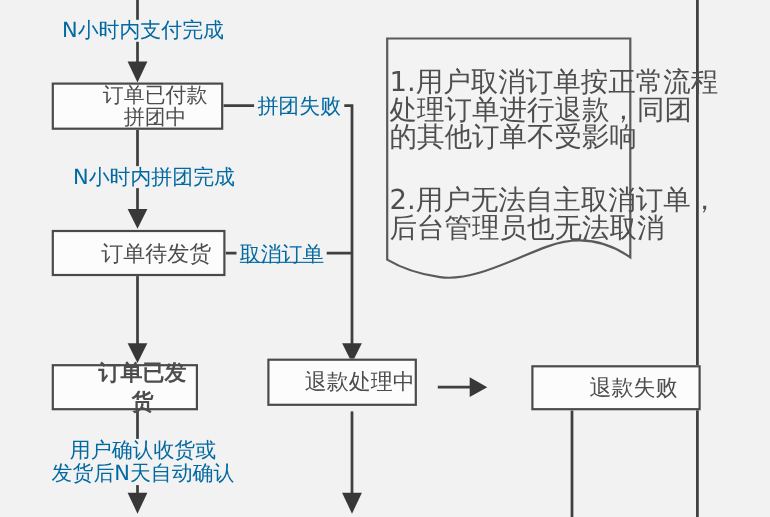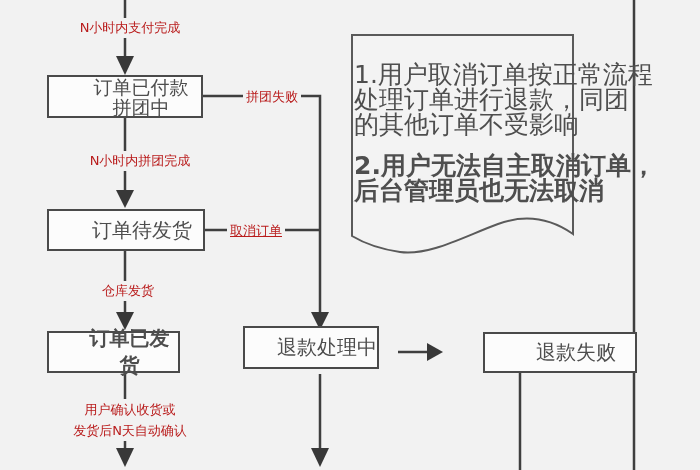--- a/index.html
+++ b/index.html
@@ -14,37 +14,37 @@
     background:#fcfcfc;border:2px solid #4a4a4a;
     display:flex;align-items:center;justify-content:center;
     font-size:20px;color:#4d4d4d;text-align:center;padding-left:32px;
   }
   #box-paid-grouping{left:47px;top:75px;width:156px;height:43px;font-size:19px;line-height:20px;white-space:pre-line;}
   #box-await-shipment{left:47px;top:209px;width:158px;height:42px;}
   #box-shipped{left:47px;top:331px;width:133px;height:42px;font-weight:bold;}
   #box-refund-processing{left:243px;top:326px;width:136px;height:43px;text-align:center;}
   #box-refund-failed{left:443px;top:332px;width:154px;height:41px;margin-left:40px;}
   .lbl{
-    position:absolute;color:#b91c1c;font-size:13px;line-height:20px;
+    position:absolute;color:#0369a1;font-size:19px;line-height:20px;
     white-space:pre;transform:translateX(-50%);
   }
   .lbl.bg{background:#f2f2f2;padding:0 3px;}
   #lbl-pay{left:130px;top:18px;}
   #lbl-group{left:140px;top:151px;}
   #lbl-warehouse{left:128px;top:281px;}
   #lbl-confirm{left:130px;top:399px;text-align:center;line-height:21px;}
   #lbl-group-failed{left:272px;top:87px;}
   #lbl-cancel{left:256px;top:221px;text-decoration:underline;}
   #lbl-timeout{left:635px;top:178px;}
   #note-text{
     position:absolute;left:354px;top:62px;width:216px;
     font-size:25px;line-height:25px;color:#4e4e4e;
   }
   #note-text .note-item{white-space:pre;}
-  #note-item2{margin-top:16px;font-weight:bold;}
+  #note-item2{margin-top:32px;}
 </style>
 </head>
 <body>
 
 <div id="stage">
 
   <svg id="wires" viewBox="0 0 700 470" xmlns="http://www.w3.org/2000/svg">
     <path d="M352,35 H573 V234 C550,218 525,214 498,224 C465,236 430,256 400,252 C380,249 362,242 352,236 Z" fill="#f3f3f3" stroke="#5a5a5a" stroke-width="2"></path>
     <g stroke="#3f3f3f" stroke-width="2.5" fill="none">
       <path d="M125,0 V58"></path>
@@ -71,21 +71,20 @@
 
   <div class="box" id="box-paid-grouping">订单已付款
 拼团中</div>
   <div class="box" id="box-await-shipment">订单待发货</div>
   <div class="box" id="box-shipped">订单已发货</div>
   <div class="box" id="box-refund-processing">退款处理中</div>
   <div class="box" id="box-refund-failed">退款失败</div>
 
   <div class="lbl bg" id="lbl-pay">N小时内支付完成</div>
   <div class="lbl bg" id="lbl-group">N小时内拼团完成</div>
-  <div class="lbl bg" id="lbl-warehouse">仓库发货</div>
   <div class="lbl bg" id="lbl-confirm">用户确认收货或
 发货后N天自动确认</div>
   <div class="lbl bg" id="lbl-group-failed">拼团失败</div>
   <div class="lbl bg" id="lbl-cancel">取消订单</div>
 
   <div id="note-text">
     <div class="note-item" id="note-item1">1.用户取消订单按正常流程
 处理订单进行退款，同团
 的其他订单不受影响</div>
     <div class="note-item" id="note-item2">2.用户无法自主取消订单，

